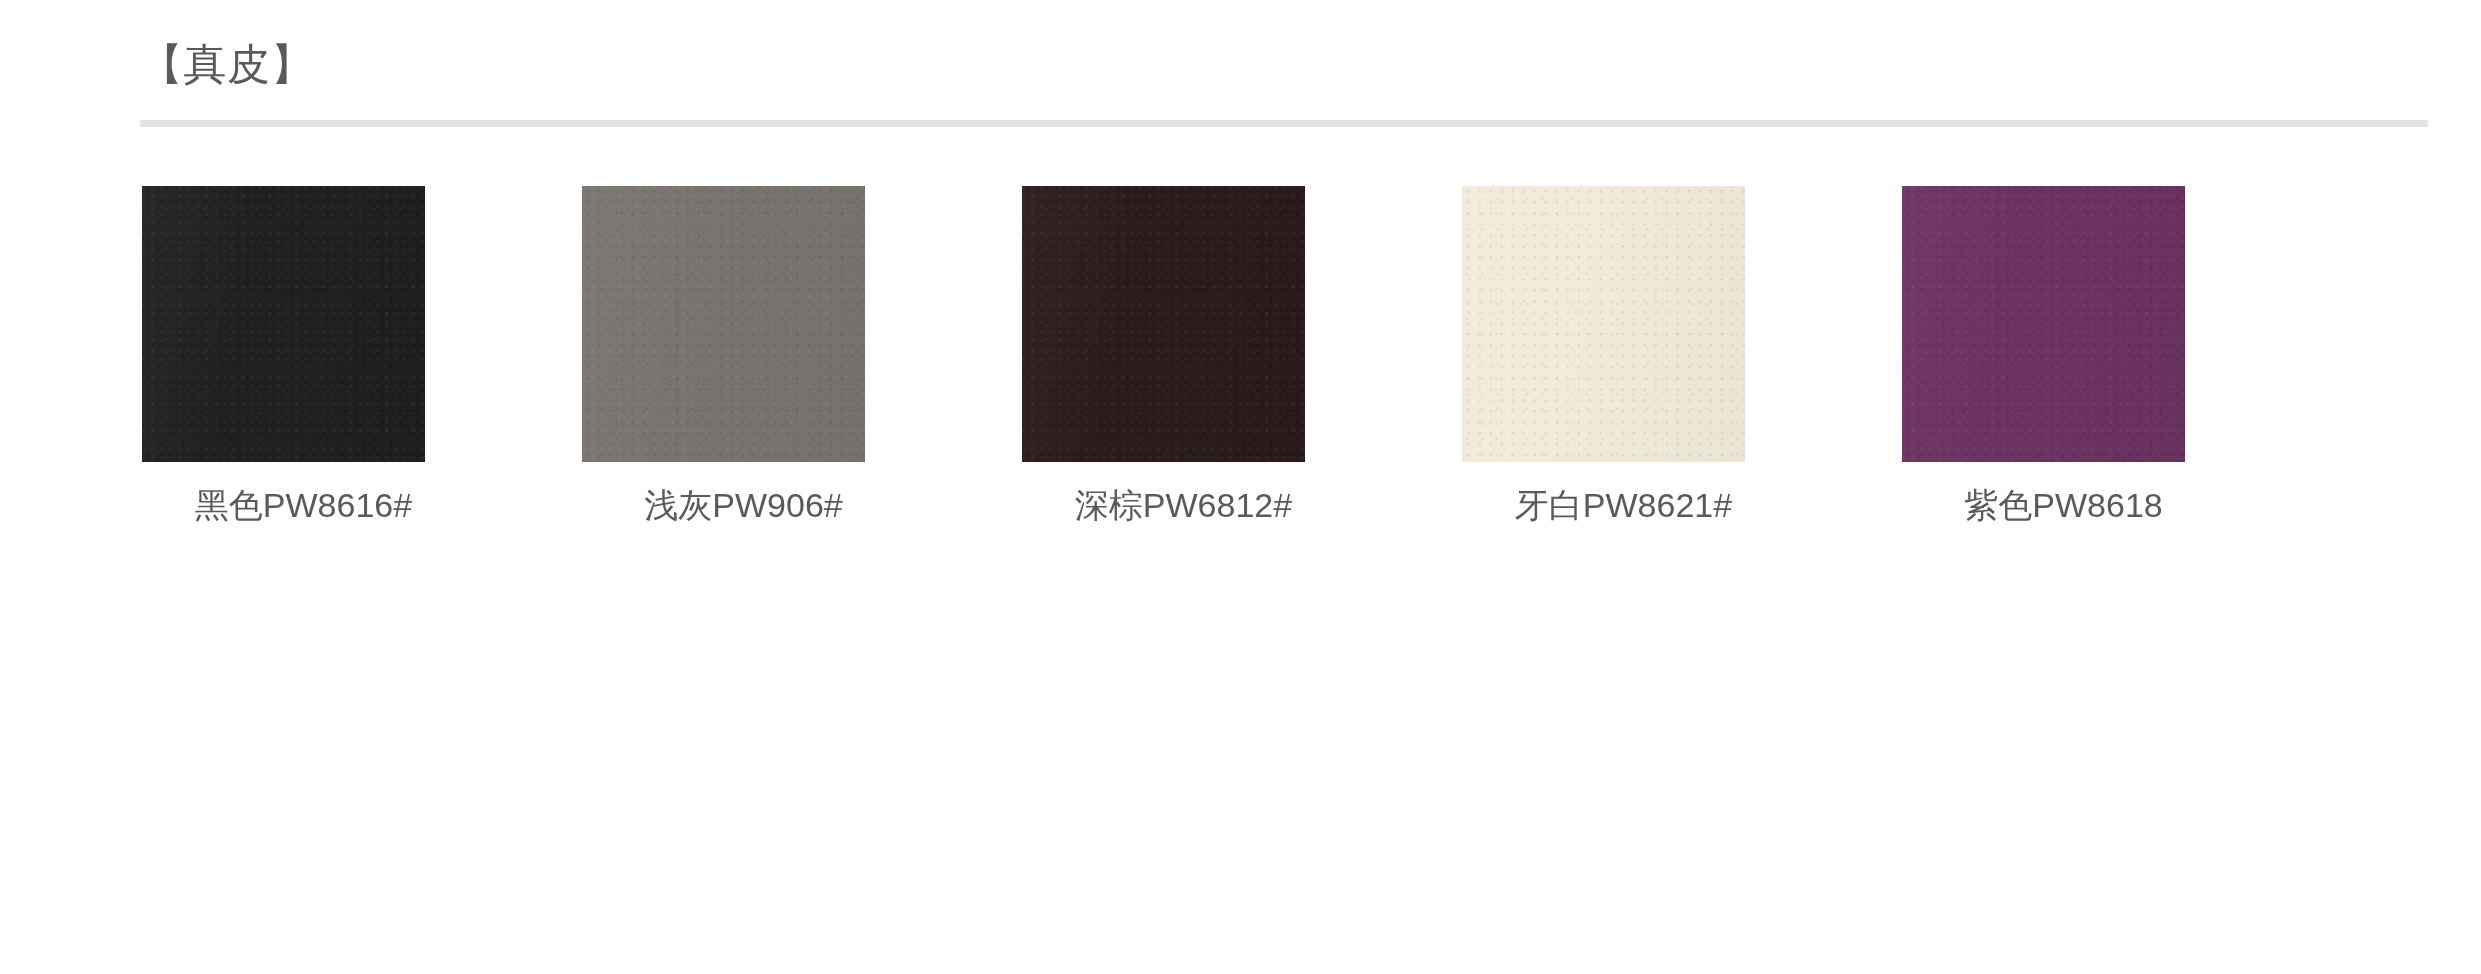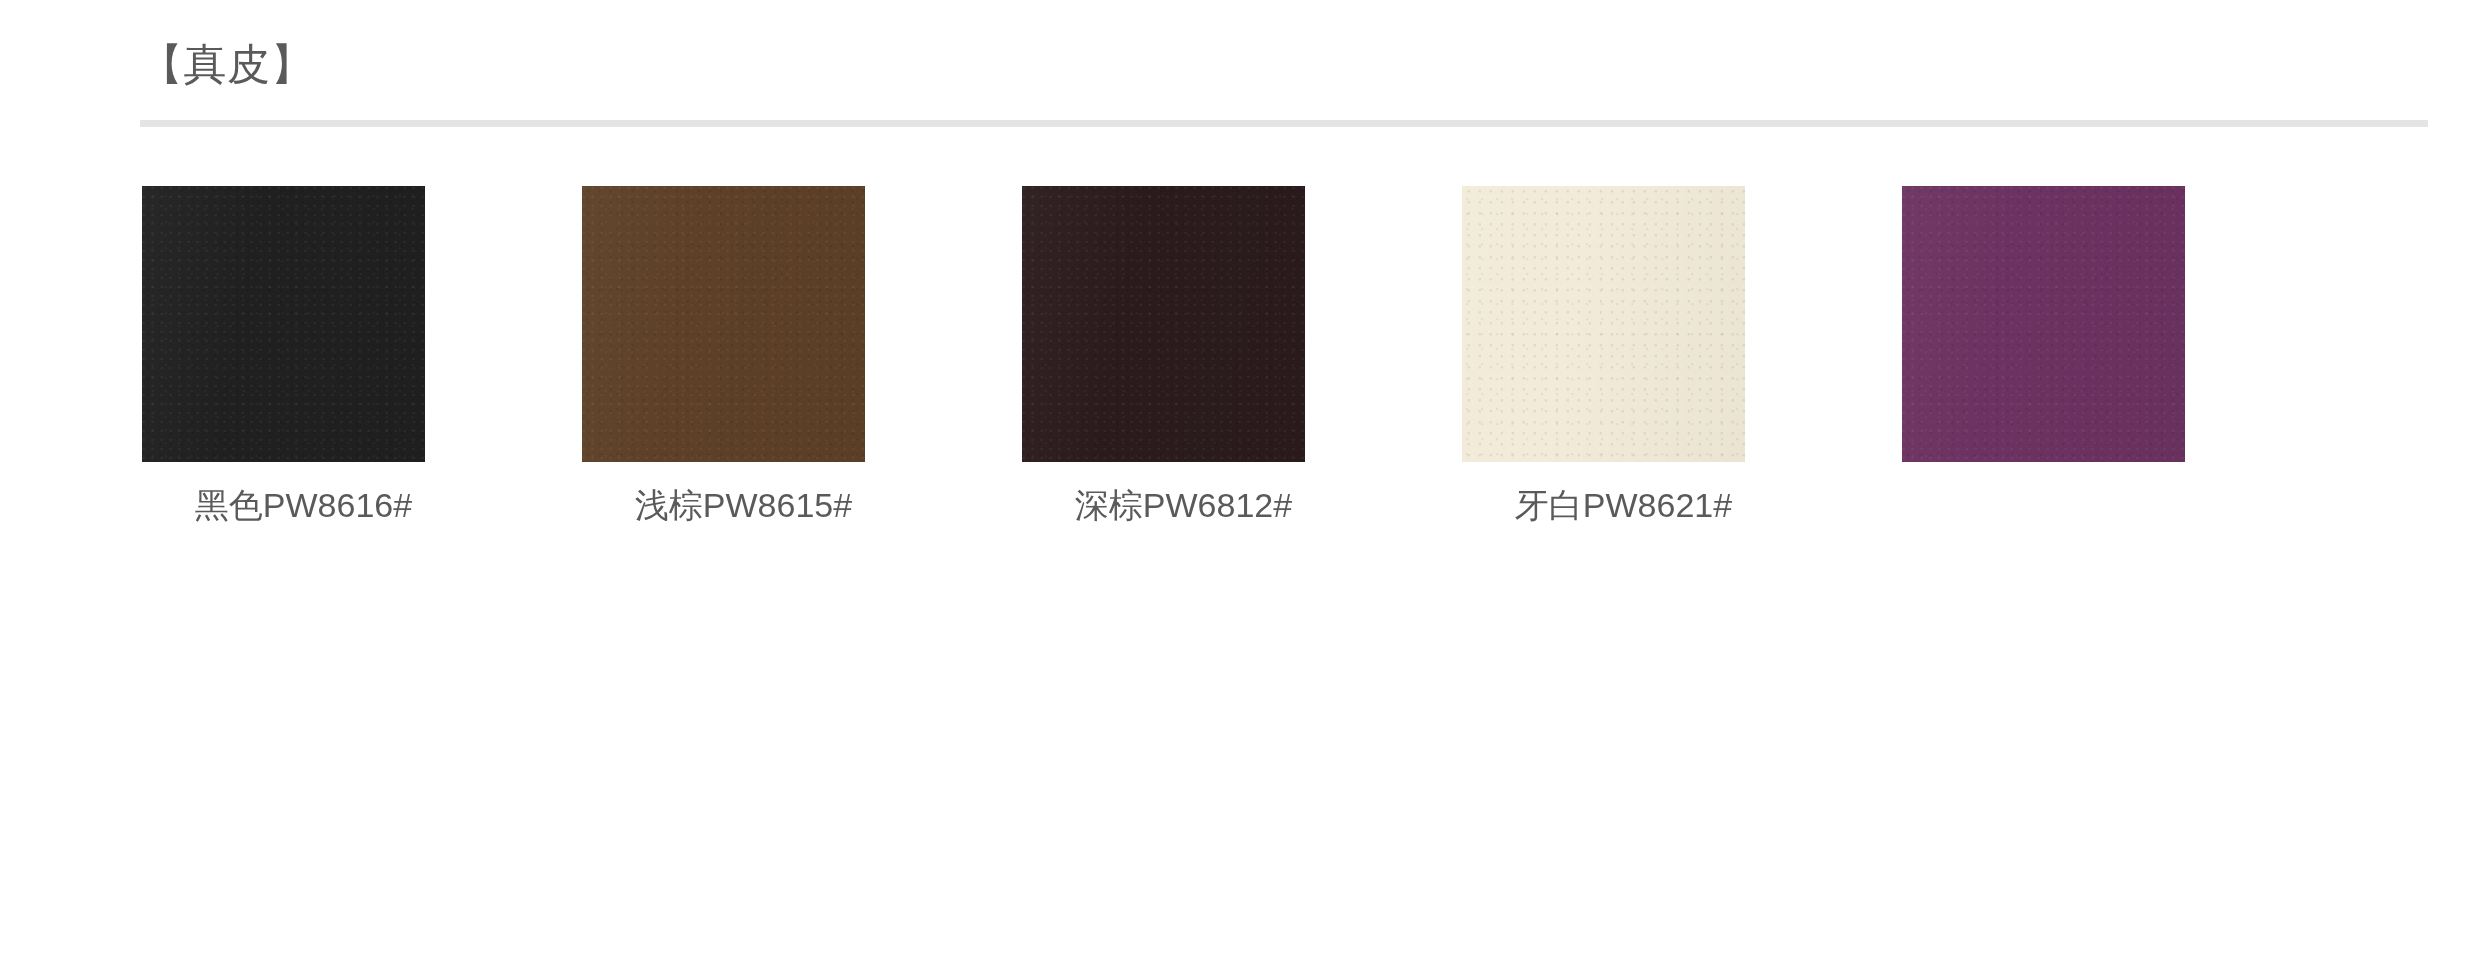--- a/index.html
+++ b/index.html
@@ -117,29 +117,30 @@
   <div class="section-title">【真皮】</div>
 
   <div class="divider"></div>
 
   <div class="swatch-grid">
       <div class="swatch-cell">
         <div class="swatch-chip" style="background-color: rgb(32, 32, 33);"></div>
         <div class="swatch-label">黑色PW8616#</div>
       </div>
       <div class="swatch-cell">
-        <div class="swatch-chip" style="background-color: rgb(93, 64, 39);"></div>
-        <div class="swatch-label">浅棕PW8615#</div>
+        <div class="swatch-chip" style="background-color: rgb(121, 116, 111);"></div>
+        <div class="swatch-label">浅灰PW906#</div>
       </div>
       <div class="swatch-cell">
         <div class="swatch-chip" style="background-color: rgb(43, 27, 28);"></div>
         <div class="swatch-label">深棕PW6812#</div>
       </div>
       <div class="swatch-cell">
         <div class="swatch-chip" style="background-color: rgb(242, 235, 217);"></div>
         <div class="swatch-label">牙白PW8621#</div>
       </div>
       <div class="swatch-cell">
         <div class="swatch-chip" style="background-color: rgb(108, 50, 97);"></div>
+        <div class="swatch-label">紫色PW8618</div>
       </div>
     </div>
 
 </div>
 
 </body></html>

